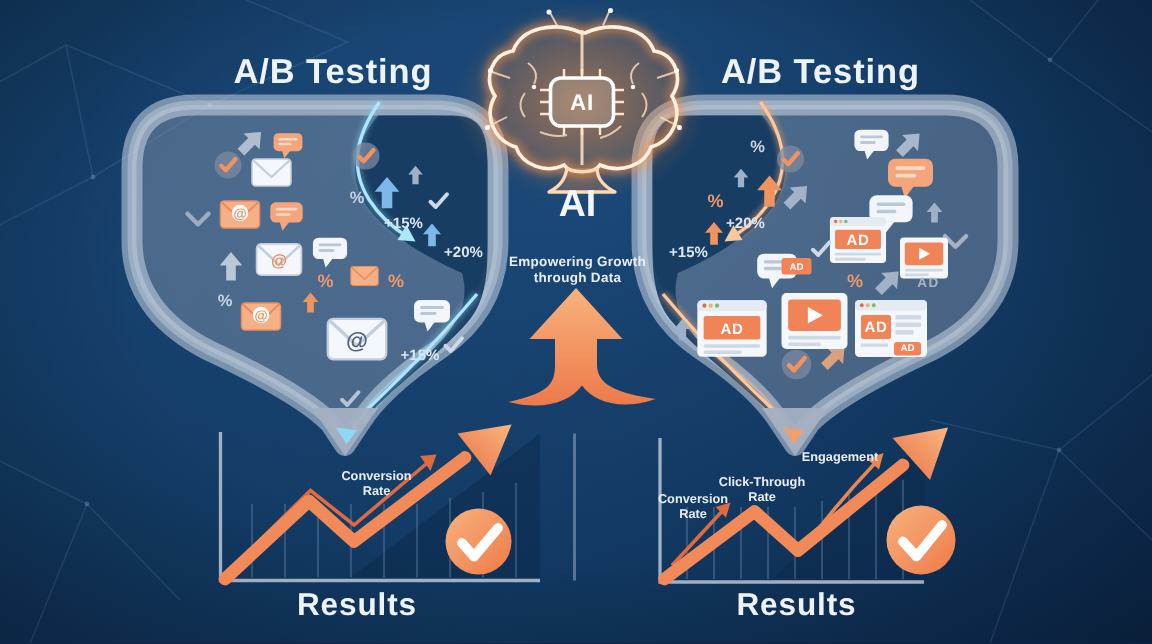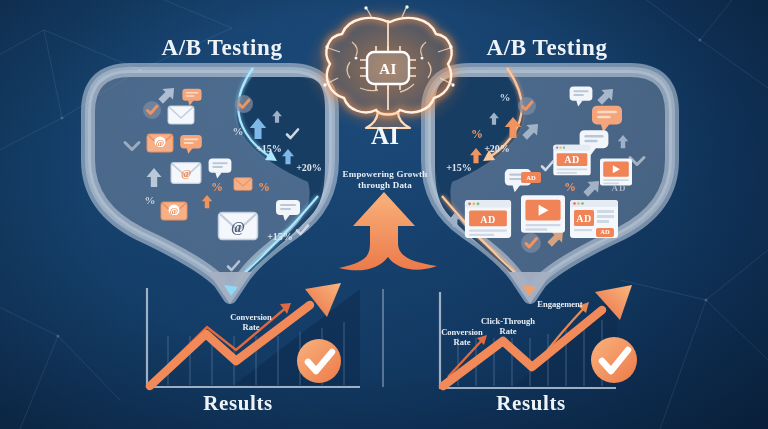--- a/index.html
+++ b/index.html
@@ -1,18 +1,18 @@
 <!DOCTYPE html>
 <html><head>
 <meta charset="utf-8">
 <style>
   html,body{margin:0;padding:0;background:#0a2344;}
   .stage{
     position:relative;width:768px;height:429px;overflow:hidden;
-    font-family:Liberation Serif, serif;
+    font-family:Liberation Sans, sans-serif;
     background:
       radial-gradient(ellipse at 50% 45%, rgba(0,0,0,0) 55%, rgba(5,17,35,.55) 100%),
       radial-gradient(ellipse at 50% 28%, rgba(45,100,160,.30), rgba(0,0,0,0) 62%),
       linear-gradient(135deg,#174572 0%,#133c66 45%,#0e2f54 100%);
   }
   svg{position:absolute;inset:0;display:block;}
   text{text-anchor:middle;}
   .t-title{font-size:23px;font-weight:700;fill:#eef3f9;letter-spacing:.6px;}
   .t-heading{font-size:25px;font-weight:700;fill:#f3f7fc;}
   .t-chip{font-size:15px;font-weight:700;fill:#ffffff;letter-spacing:.5px;}

